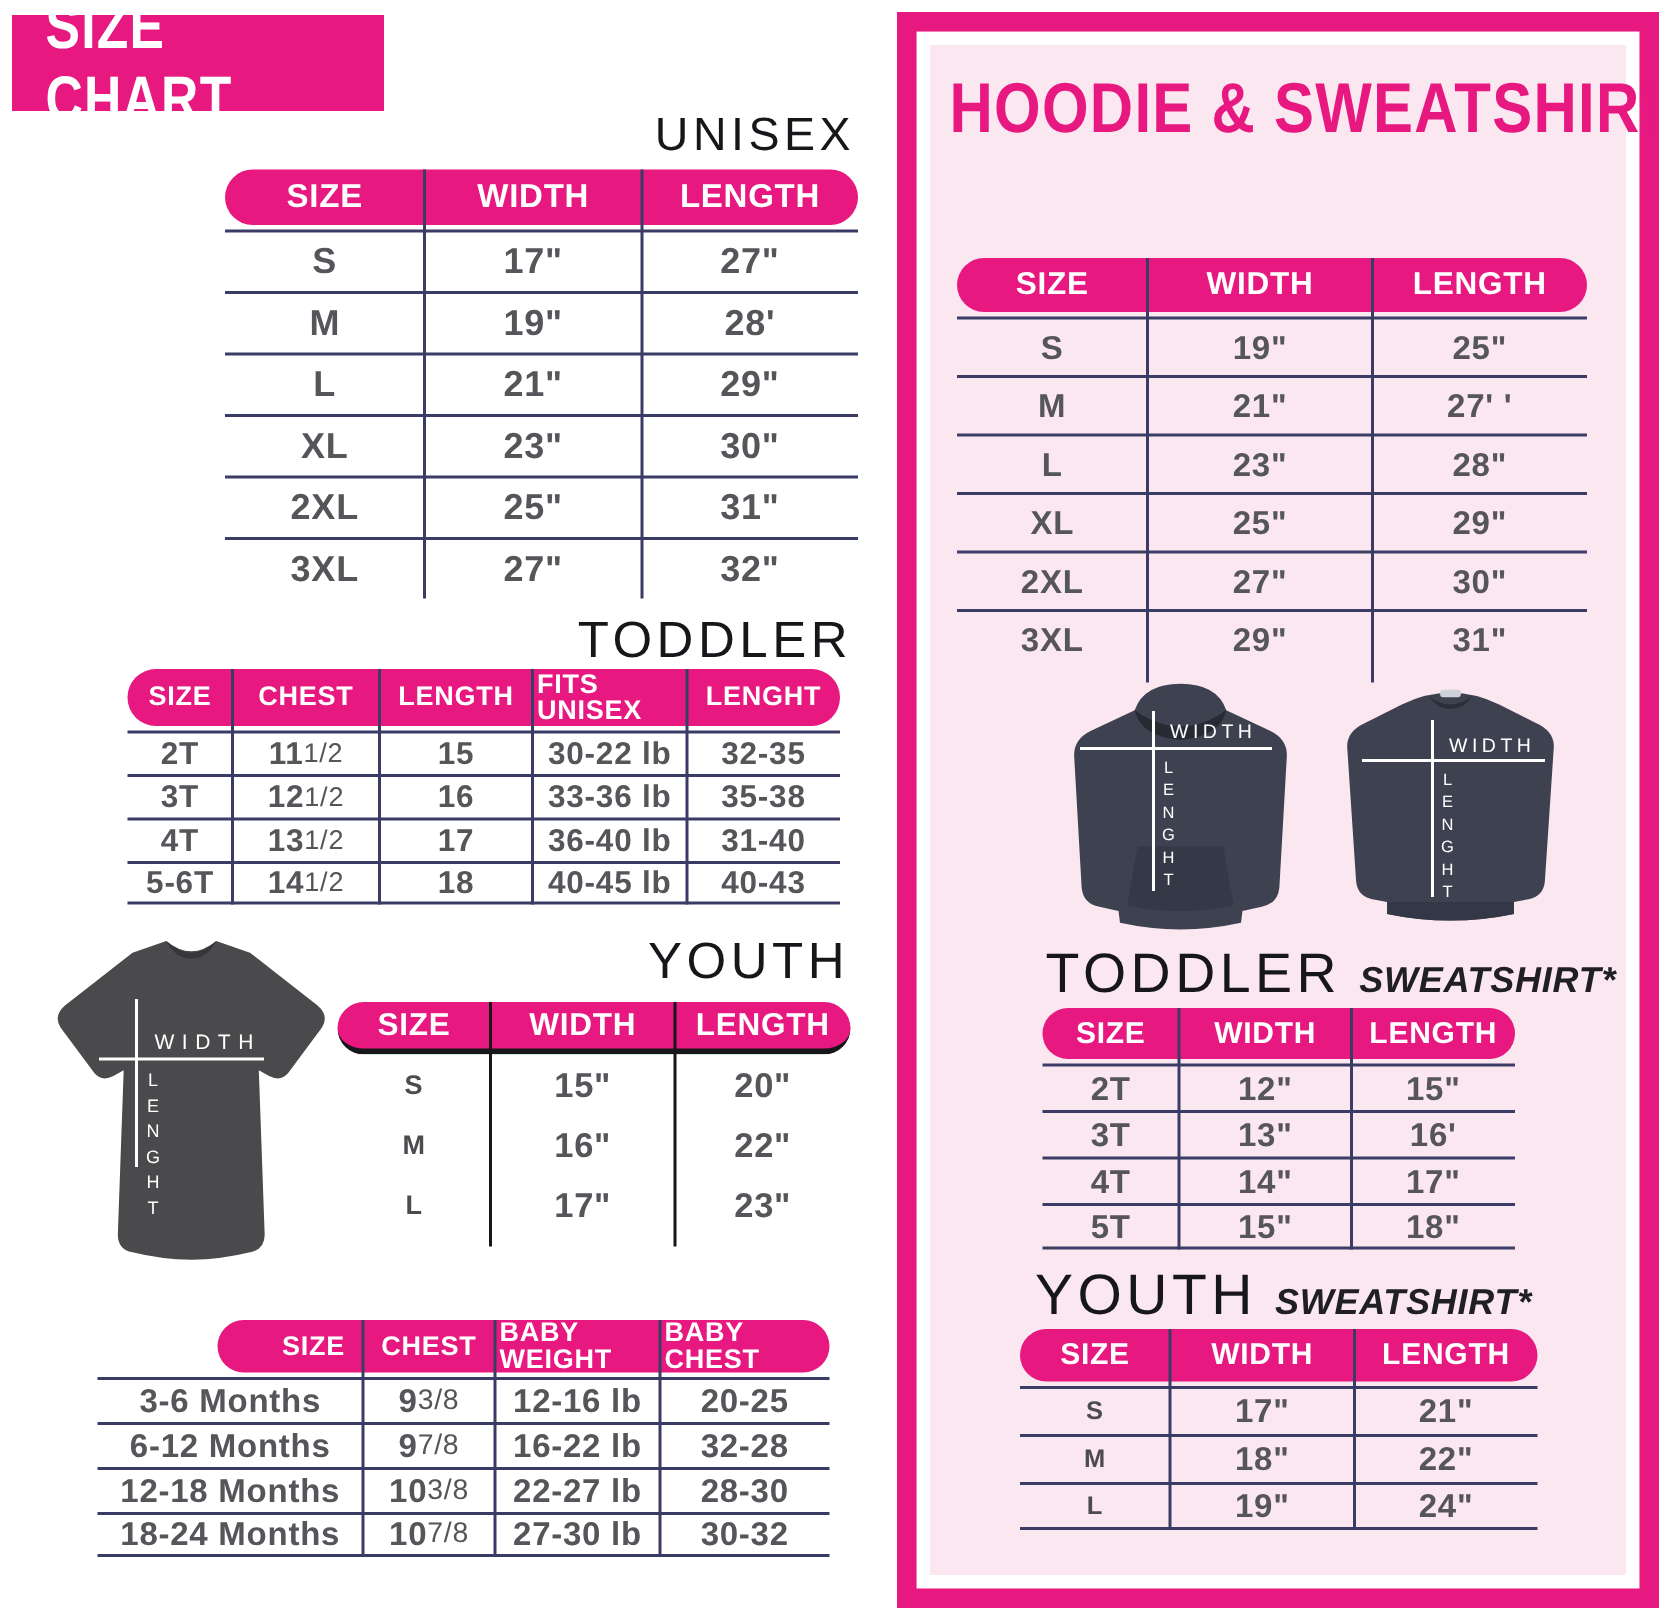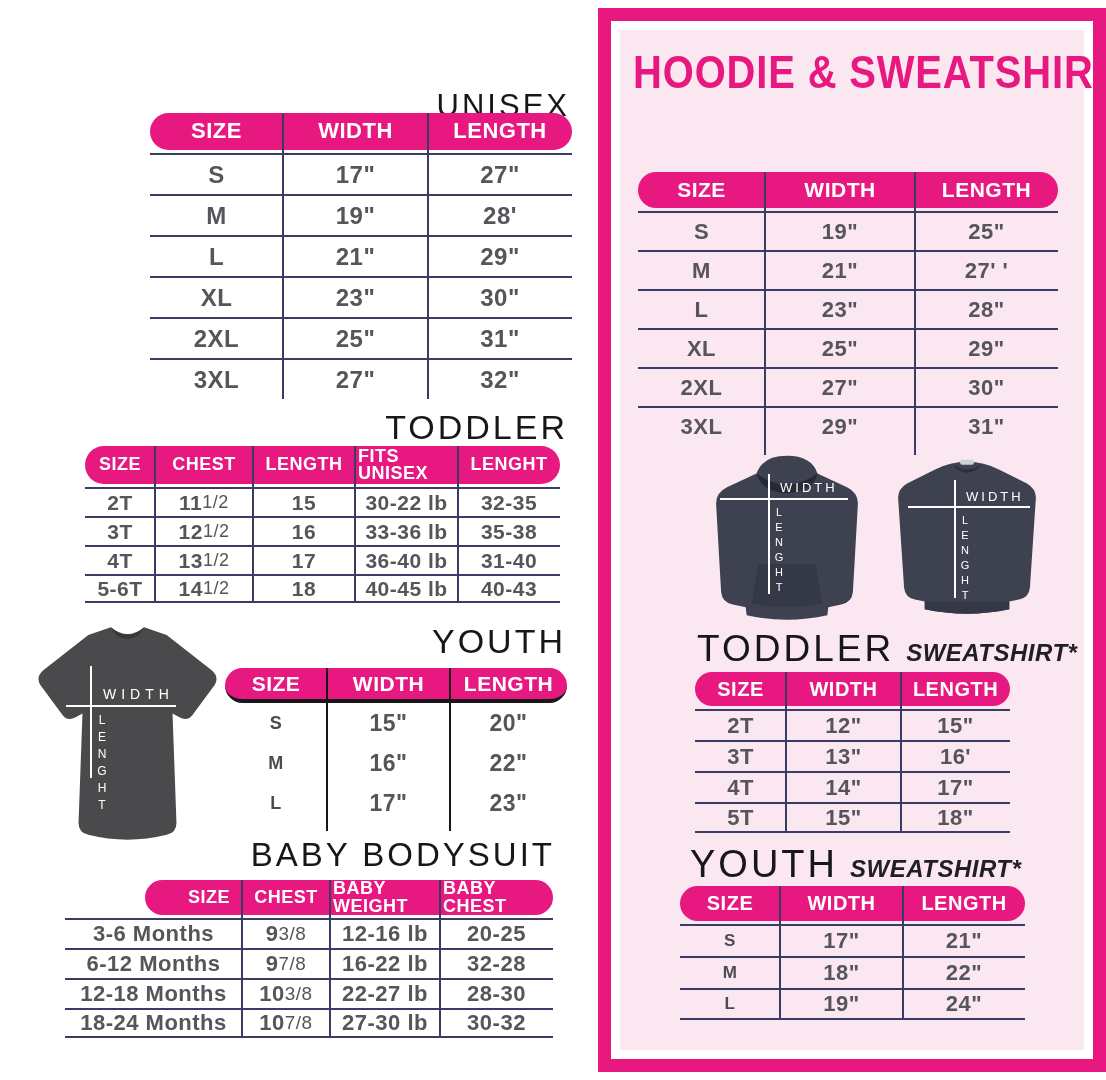--- a/index.html
+++ b/index.html
@@ -95,22 +95,25 @@
   .hline{height:2px}.vline{width:2px}
   .mlabel{position:absolute;color:#fff;font-size:14px;letter-spacing:5px;font-weight:normal}
   .mvert{position:absolute;color:#fff;writing-mode:vertical-rl;text-orientation:upright;
          letter-spacing:3px;font-size:12px}
 </style>
 </head>
 <body>
 
 <div class="stage">
 
-
-  <div class="sec-title" style="right:536px;top:88px;font-size:31px">UNISEX</div>
+  <div class="badge">
+    <span>SIZE CHART</span>
+  </div>
+
+  <div class="sec-title" style="right:536px;top:72px;font-size:31px">UNISEX</div>
   <div class="table t-unisex">
     <div class="vl v1"></div>
     <div class="vl v2"></div>
   <div class="thead">
         <div class="th">SIZE</div>
         <div class="th">WIDTH</div>
         <div class="th">LENGTH</div>
       </div>
       <div class="tr">
         <div class="td c0">S</div>
@@ -206,21 +209,20 @@
         <div class="td">16"</div>
         <div class="td">22"</div>
       </div>
       <div class="tr">
         <div class="td c0">L</div>
         <div class="td">17"</div>
         <div class="td">23"</div>
       </div>
     </div>
 
-  <div class="sec-title" style="right:551px;top:836px;font-size:33px">BABY BODYSUIT</div>
   <div class="table t-baby bline">
     <div class="vl v1"></div>
     <div class="vl v2"></div>
     <div class="vl v3"></div>
   <div class="thead">
         <div class="th">SIZE</div>
         <div class="th">CHEST</div>
         <div class="th">BABY WEIGHT</div>
         <div class="th">BABY CHEST</div>
       </div>

